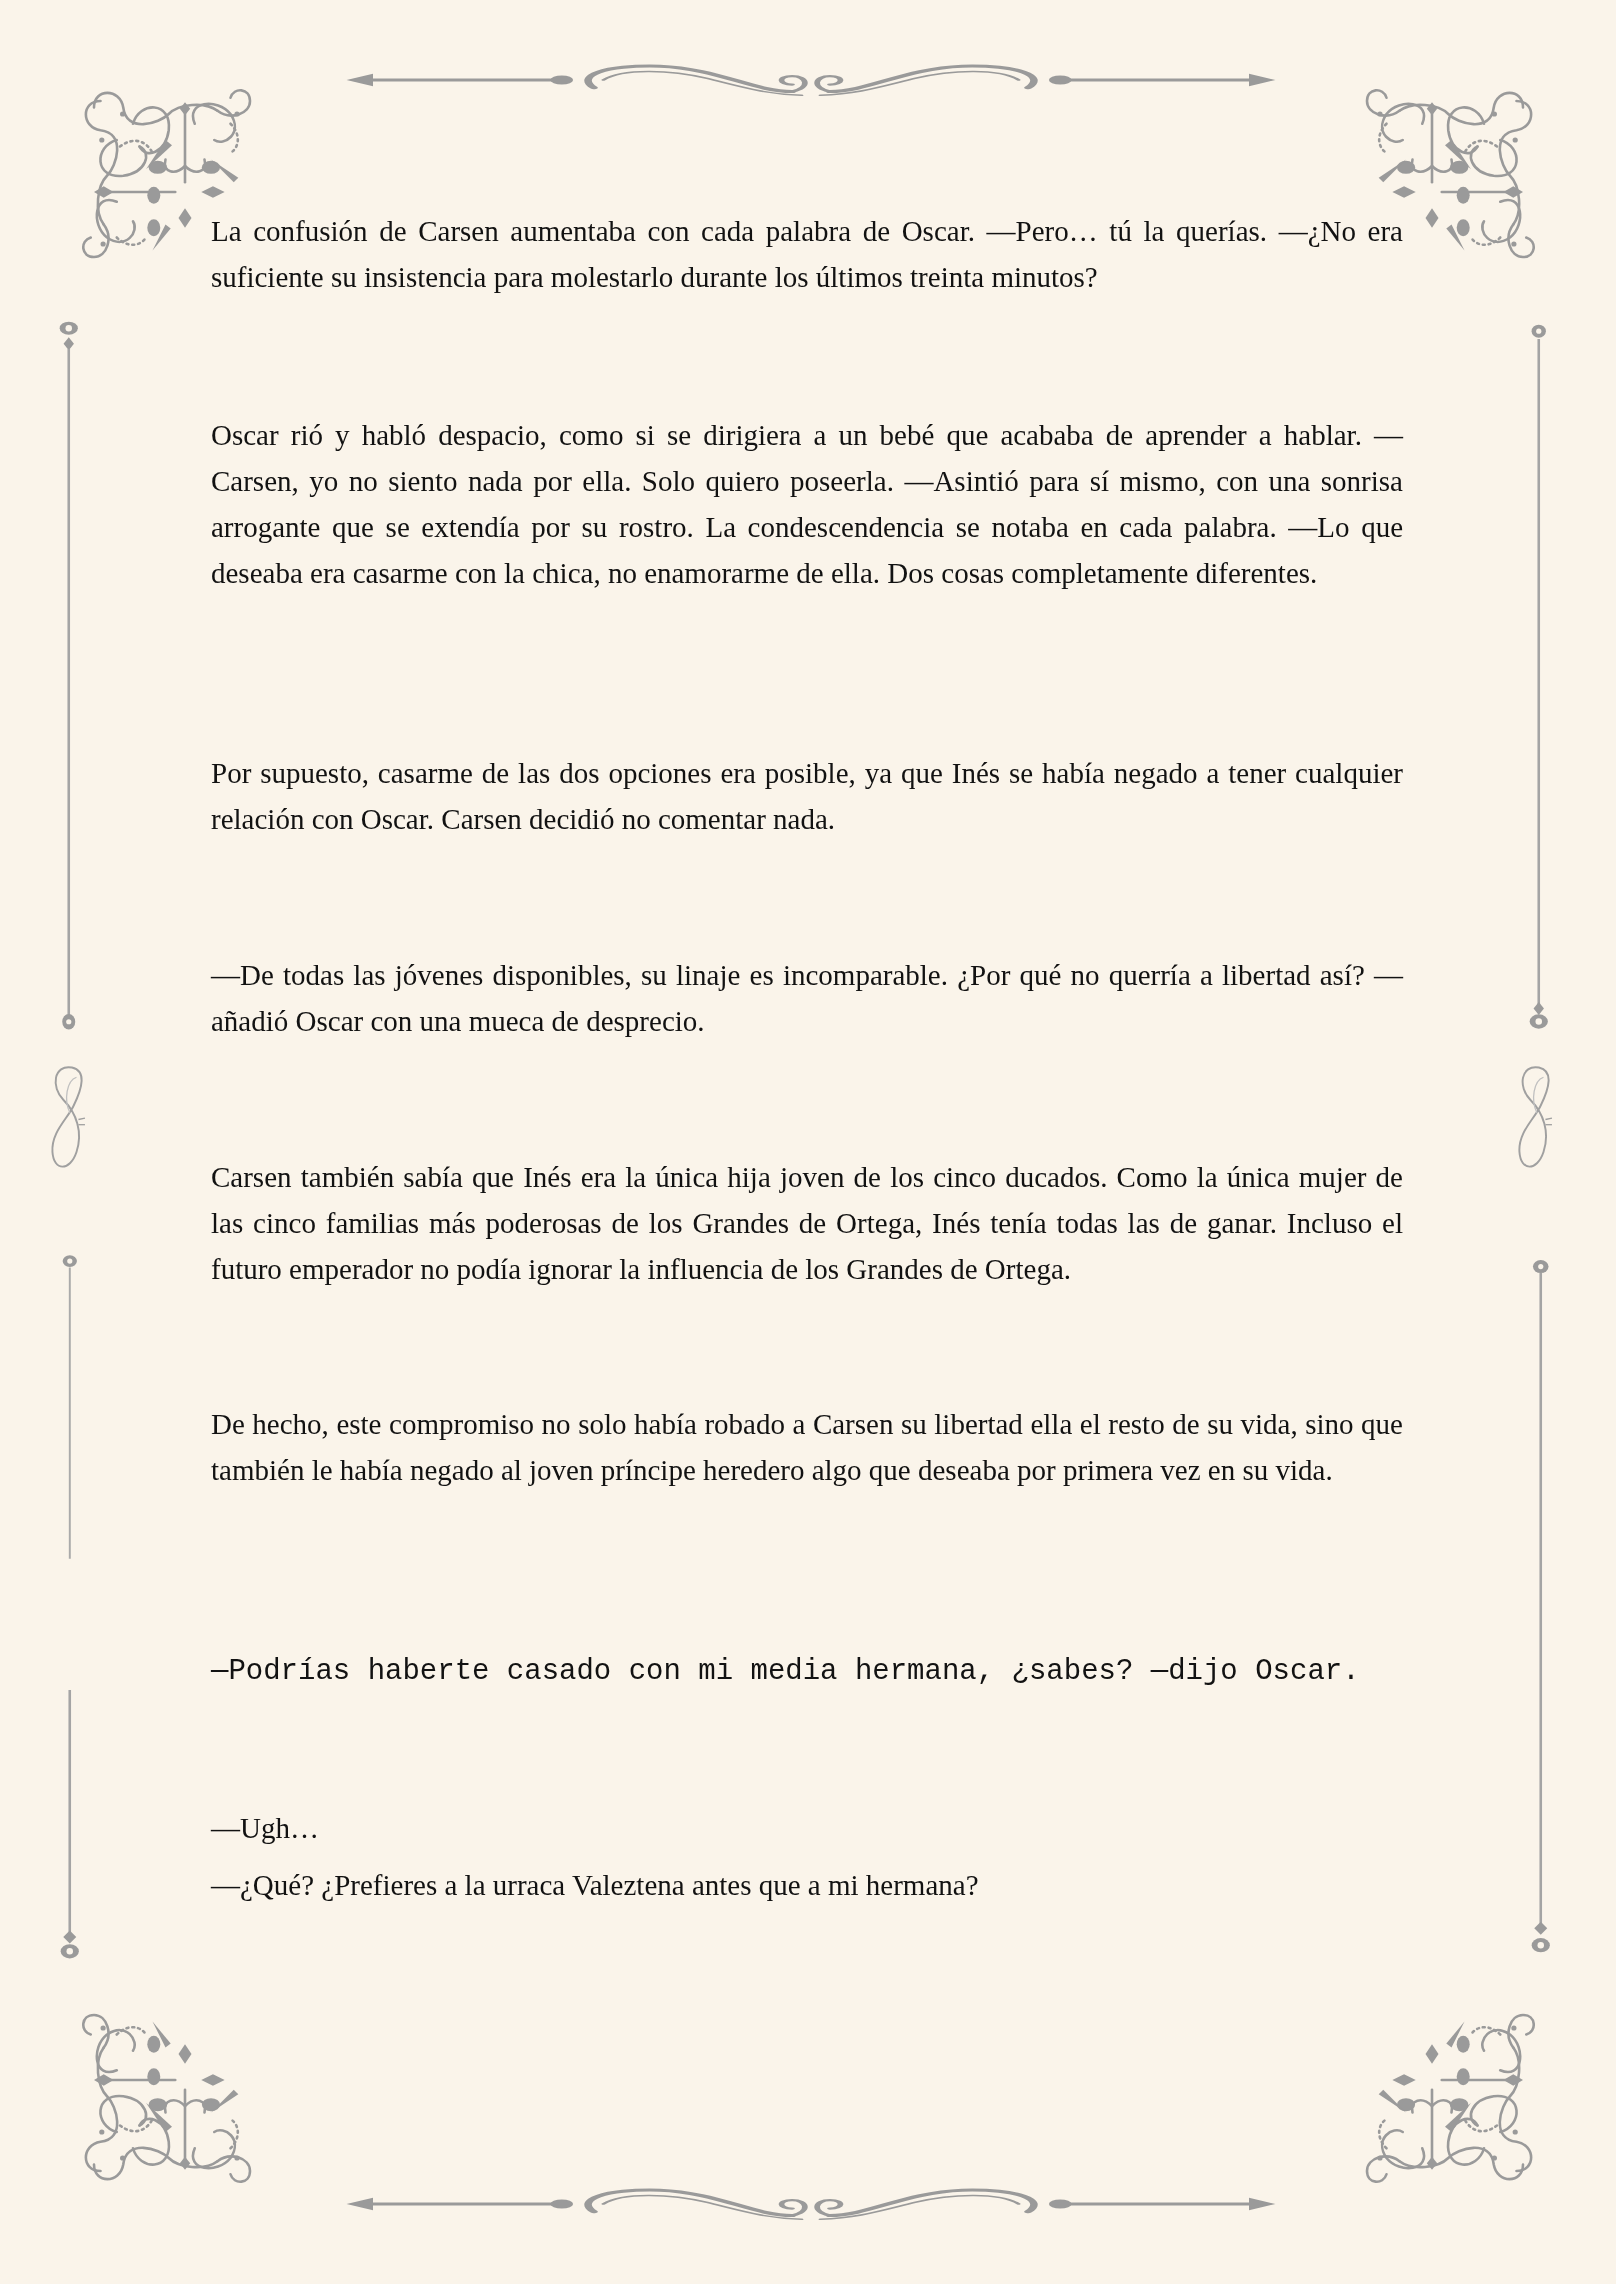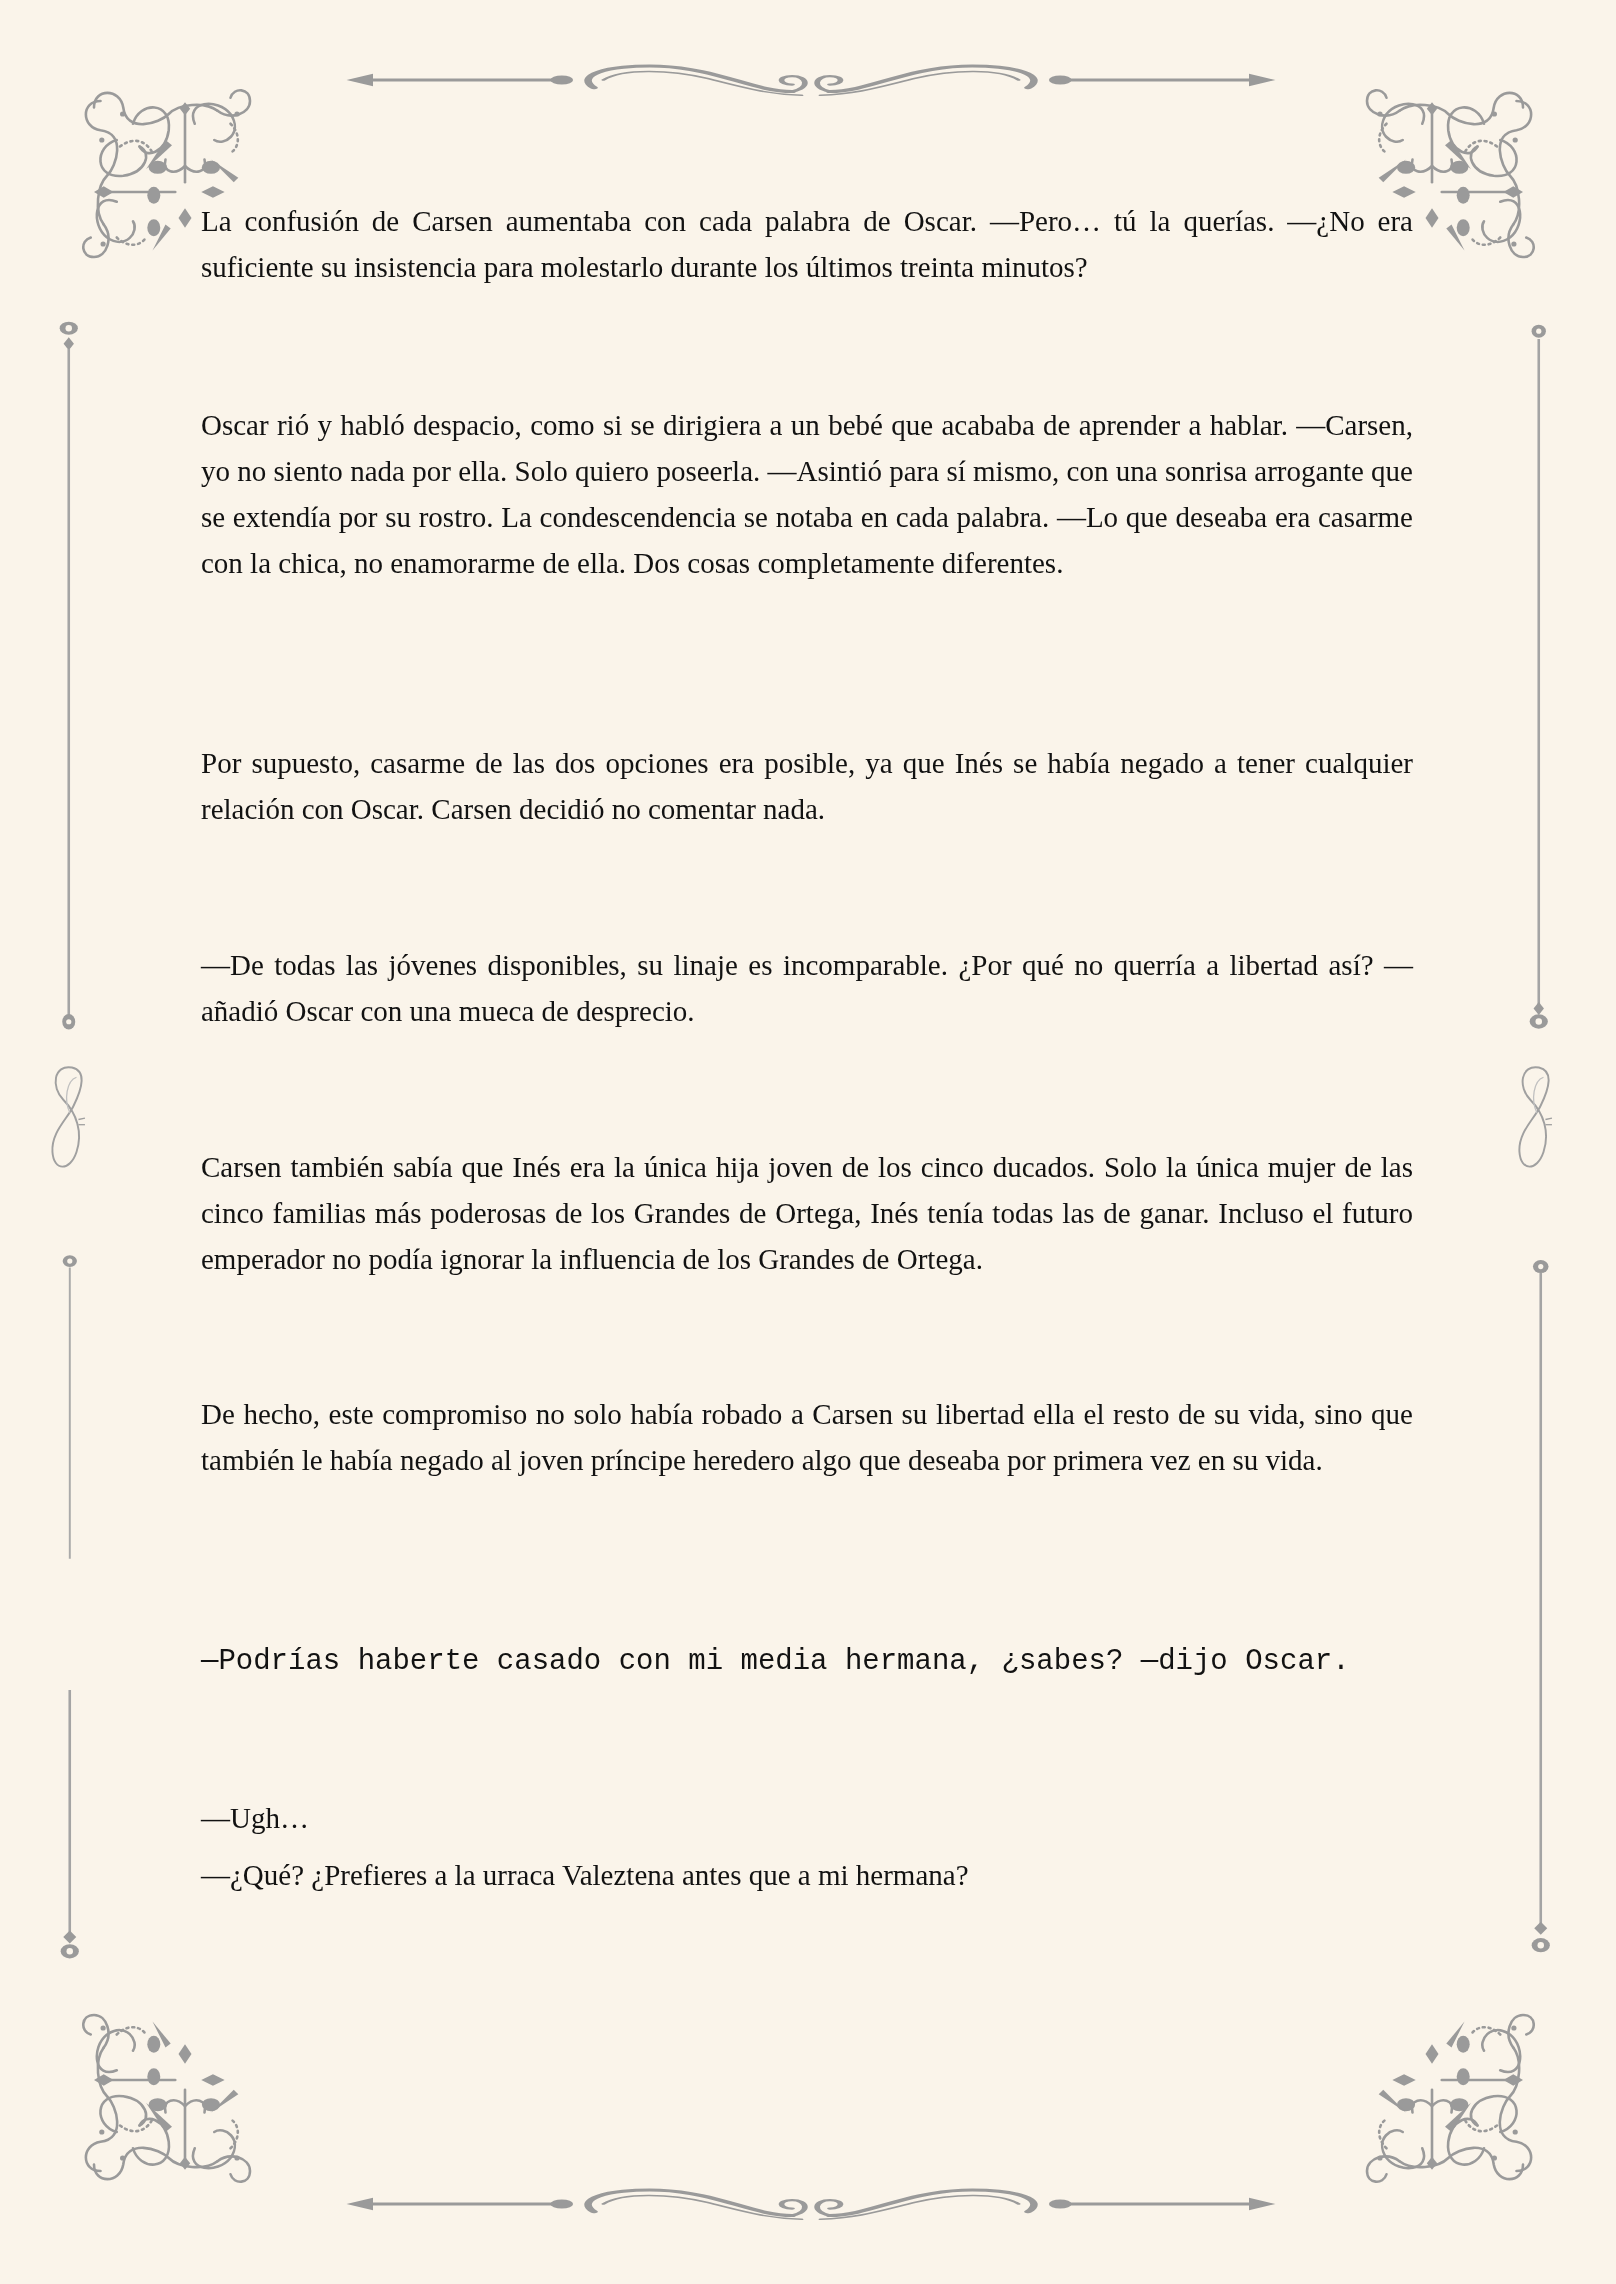--- a/index.html
+++ b/index.html
@@ -15,21 +15,21 @@
   .text-column {
     position: absolute;
     left: 195px;
     top: 192px;
     width: 1224px;
     color: #121212;
     font-size: 29px;
     line-height: 46px;
   }
   .para {
-    margin: 6px;
+    margin: 16px;
     text-align: justify;
   }
   .para.last-left { text-align-last: left; }
 </style>
 </head>
 <body>
 
 <svg width="0" height="0" style="position:absolute">
   <defs>
     <g id="corner">
@@ -190,19 +190,19 @@
     <ellipse cx="15" cy="1058" rx="14" ry="11" fill="#9a9a9a"></ellipse>
       <circle cx="15" cy="1058" r="5" fill="#faf4ea"></circle>
   </svg>
 </div>
 
 <div class="text-column">
   <p class="para last-left" style="position:absolute; top:0; left:0; right:0;">La confusión de Carsen aumentaba con cada palabra de Oscar. —Pero… tú la querías. —¿No era suficiente su insistencia para molestarlo durante los últimos treinta minutos?</p>
   <p class="para last-left" style="position:absolute; top:204px; left:0; right:0;">Oscar rió y habló despacio, como si se dirigiera a un bebé que acababa de aprender a hablar. —Carsen, yo no siento nada por ella. Solo quiero poseerla. —Asintió para sí mismo, con una sonrisa arrogante que se extendía por su rostro. La condescendencia se notaba en cada palabra. —Lo que deseaba era casarme con la chica, no enamorarme de ella. Dos cosas completamente diferentes.</p>
   <p class="para last-left" style="position:absolute; top:542px; left:0; right:0;">Por supuesto, casarme de las dos opciones era posible, ya que Inés se había negado a tener cualquier relación con Oscar. Carsen decidió no comentar nada.</p>
   <p class="para last-left" style="position:absolute; top:744px; left:0; right:0;">—De todas las jóvenes disponibles, su linaje es incomparable. ¿Por qué no querría a libertad así? —añadió Oscar con una mueca de desprecio.</p>
-  <p class="para last-left" style="position:absolute; top:946px; left:0; right:0;">Carsen también sabía que Inés era la única hija joven de los cinco ducados. Solo la única mujer de las cinco familias más poderosas de los Grandes de Ortega, Inés tenía todas las de ganar. Incluso el futuro emperador no podía ignorar la influencia de los Grandes de Ortega.</p>
+  <p class="para last-left" style="position:absolute; top:946px; left:0; right:0;">Carsen también sabía que Inés era la única hija joven de los cinco ducados. Como la única mujer de las cinco familias más poderosas de los Grandes de Ortega, Inés tenía todas las de ganar. Incluso el futuro emperador no podía ignorar la influencia de los Grandes de Ortega.</p>
   <p class="para last-left" style="position:absolute; top:1193px; left:0; right:0;">De hecho, este compromiso no solo había robado a Carsen su libertad ella el resto de su vida, sino que también le había negado al joven príncipe heredero algo que deseaba por primera vez en su vida.</p>
   <p class="para last-left" style="position:absolute; top:1441px; left:0; right:0;font-family:Liberation Mono, monospace;">—Podrías haberte casado con mi media hermana, ¿sabes? —dijo Oscar.</p>
   <p class="para last-left" style="position:absolute; top:1597px; left:0; right:0;">—Ugh…</p>
   <p class="para last-left" style="position:absolute; top:1654px; left:0; right:0;">—¿Qué? ¿Prefieres a la urraca Valeztena antes que a mi hermana?</p>
 </div>
 
 
 </body></html>

